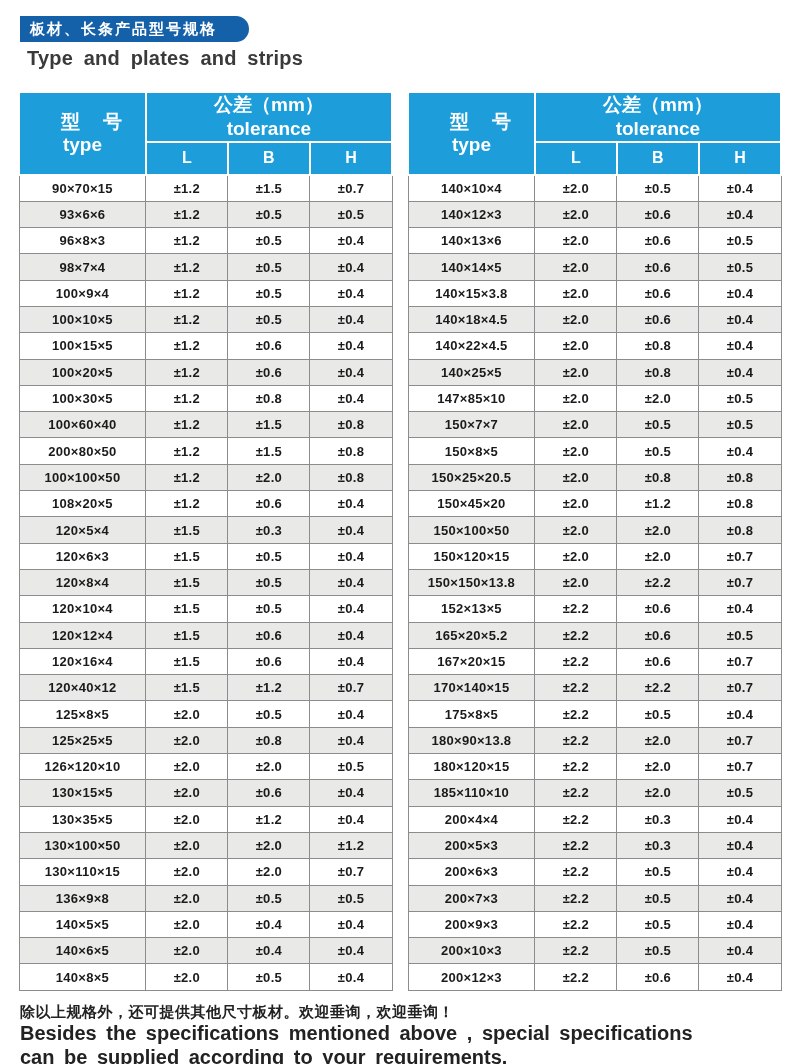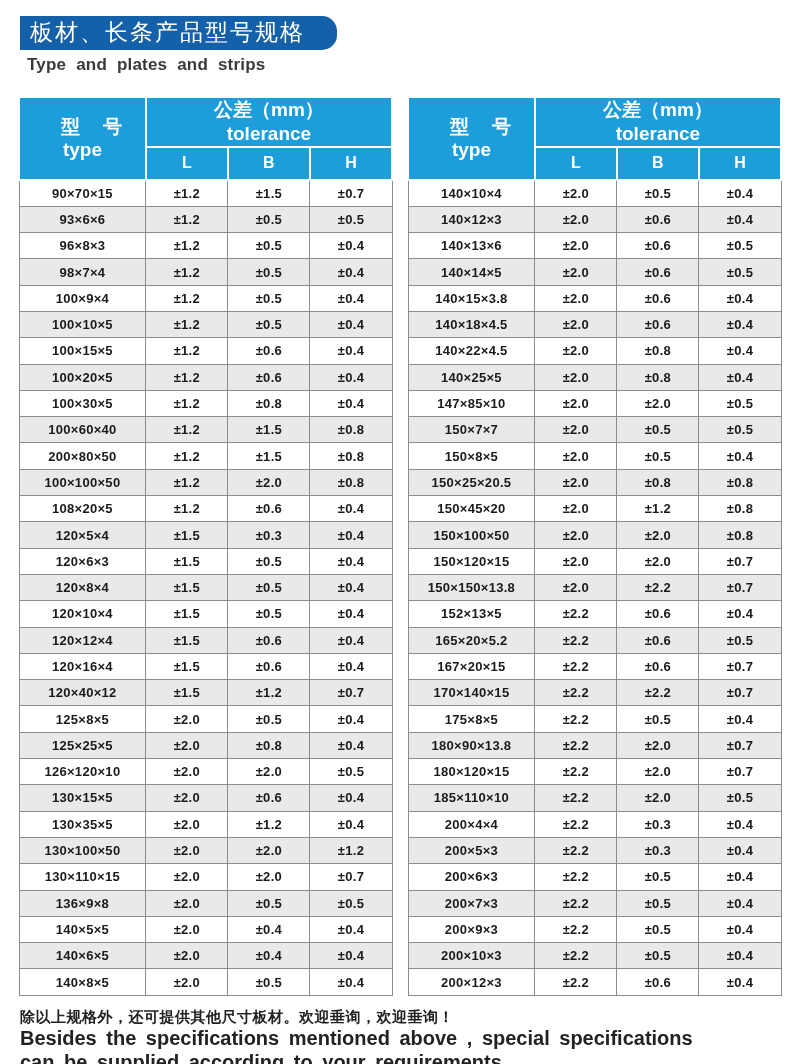--- a/index.html
+++ b/index.html
@@ -7,30 +7,30 @@
     width: 800px; height: 1064px;
     background: #ffffff;
     font-family: "Liberation Sans", "DejaVu Sans", sans-serif;
     overflow: hidden;
   }
   .banner {
     display: inline-block;
     margin: 16px 0 0 20px;
     background: #1460a9;
     color: #ffffff;
-    font-size: 23px;
-    font-weight: normal;
+    font-size: 15px;
+    font-weight: bold;
     letter-spacing: 2px;
     line-height: 1;
     padding: 5px 32px 6px 10px;
     border-radius: 0 15px 15px 0;
   }
   .subtitle {
     margin: 5px 0 0 27px;
-    font-size: 17px;
+    font-size: 20px;
     font-weight: bold;
     color: #3a3a3a;
     word-spacing: 5px;
     letter-spacing: 0.2px;
   }
   .tables {
     display: flex;
     gap: 14px;
     padding: 0 18px;
     margin-top: 21px;

